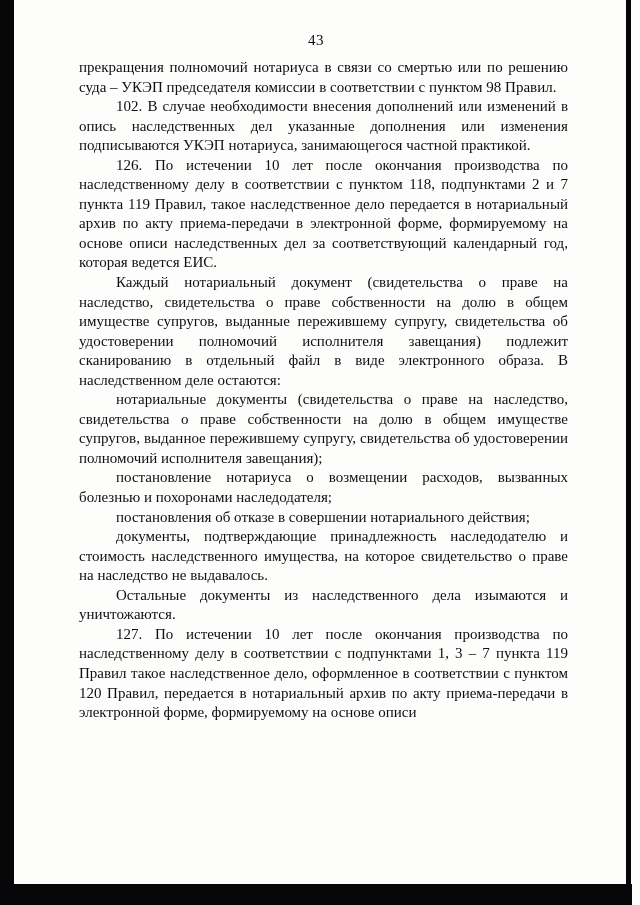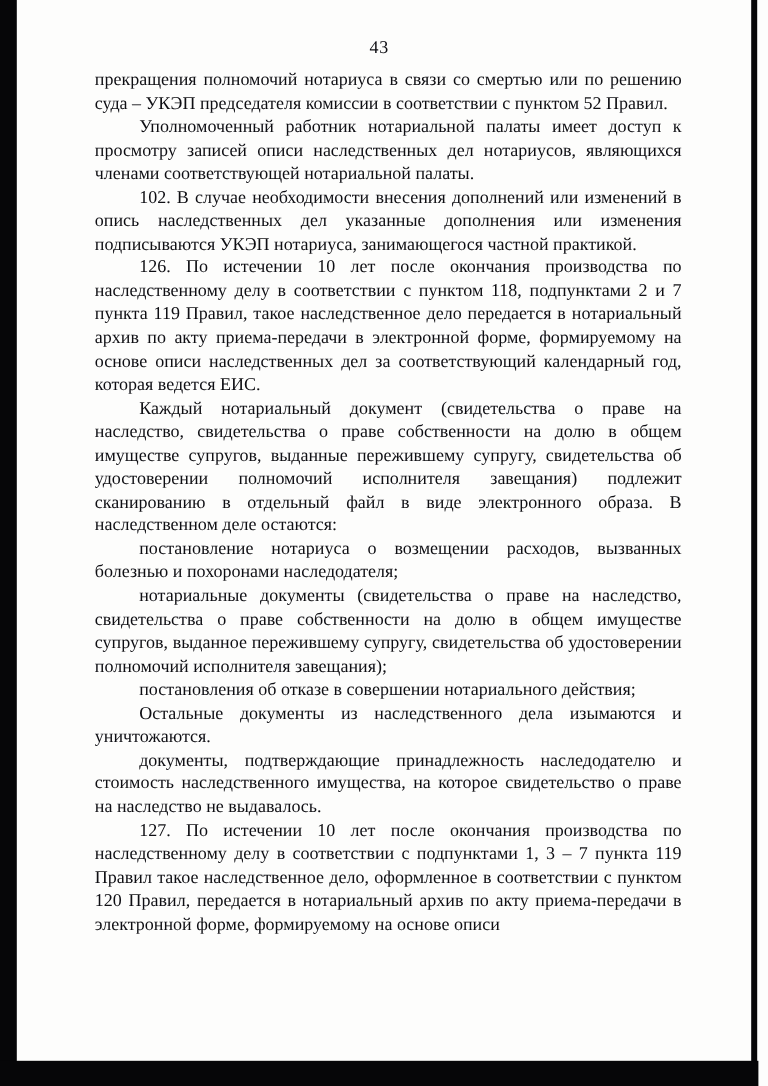--- a/index.html
+++ b/index.html
@@ -56,26 +56,25 @@
 
 <div class="viewport">
 
   <div class="bar bar-left"></div>
   <div class="bar bar-right"></div>
   <div class="bar bar-bottom"></div>
 
   <div class="page-number">43</div>
 
   <div class="text-block">
-    <p class="no-indent">прекращения полномочий нотариуса в связи со смертью или по решению суда – УКЭП председателя комиссии в соответствии с пунктом 52 Правил.</p>
-    <p>Уполномоченный работник нотариальной палаты имеет доступ к просмотру записей описи наследственных дел нотариусов, являющихся членами соответствующей нотариальной палаты.</p>
+    <p class="no-indent">прекращения полномочий нотариуса в связи со смертью или по решению суда – УКЭП председателя комиссии в соответствии с пунктом 98 Правил.</p>
     <p>102. В случае необходимости внесения дополнений или изменений в опись наследственных дел указанные дополнения или изменения подписываются УКЭП нотариуса, занимающегося частной практикой.</p>
     <p>126. По истечении 10 лет после окончания производства по наследственному делу в соответствии с пунктом 118, подпунктами 2 и 7 пункта 119 Правил, такое наследственное дело передается в нотариальный архив по акту приема-передачи в электронной форме, формируемому на основе описи наследственных дел за соответствующий календарный год, которая ведется ЕИС.</p>
     <p>Каждый нотариальный документ (свидетельства о праве на наследство, свидетельства о праве собственности на долю в общем имуществе супругов, выданные пережившему супругу, свидетельства об удостоверении полномочий исполнителя завещания) подлежит сканированию в отдельный файл в виде электронного образа. В наследственном деле остаются:</p>
+    <p>нотариальные документы (свидетельства о праве на наследство, свидетельства о праве собственности на долю в общем имуществе супругов, выданное пережившему супругу, свидетельства об удостоверении полномочий исполнителя завещания);</p>
     <p>постановление нотариуса о возмещении расходов, вызванных болезнью и похоронами наследодателя;</p>
-    <p>нотариальные документы (свидетельства о праве на наследство, свидетельства о праве собственности на долю в общем имуществе супругов, выданное пережившему супругу, свидетельства об удостоверении полномочий исполнителя завещания);</p>
     <p>постановления об отказе в совершении нотариального действия;</p>
+    <p>документы, подтверждающие принадлежность наследодателю и стоимость наследственного имущества, на которое свидетельство о праве на наследство не выдавалось.</p>
     <p>Остальные документы из наследственного дела изымаются и уничтожаются.</p>
-    <p>документы, подтверждающие принадлежность наследодателю и стоимость наследственного имущества, на которое свидетельство о праве на наследство не выдавалось.</p>
     <p>127. По истечении 10 лет после окончания производства по наследственному делу в соответствии с подпунктами 1, 3 – 7 пункта 119 Правил такое наследственное дело, оформленное в соответствии с пунктом 120 Правил, передается в нотариальный архив по акту приема-передачи в электронной форме, формируемому на основе описи</p>
   </div>
 
 </div>
 
 </body></html>

